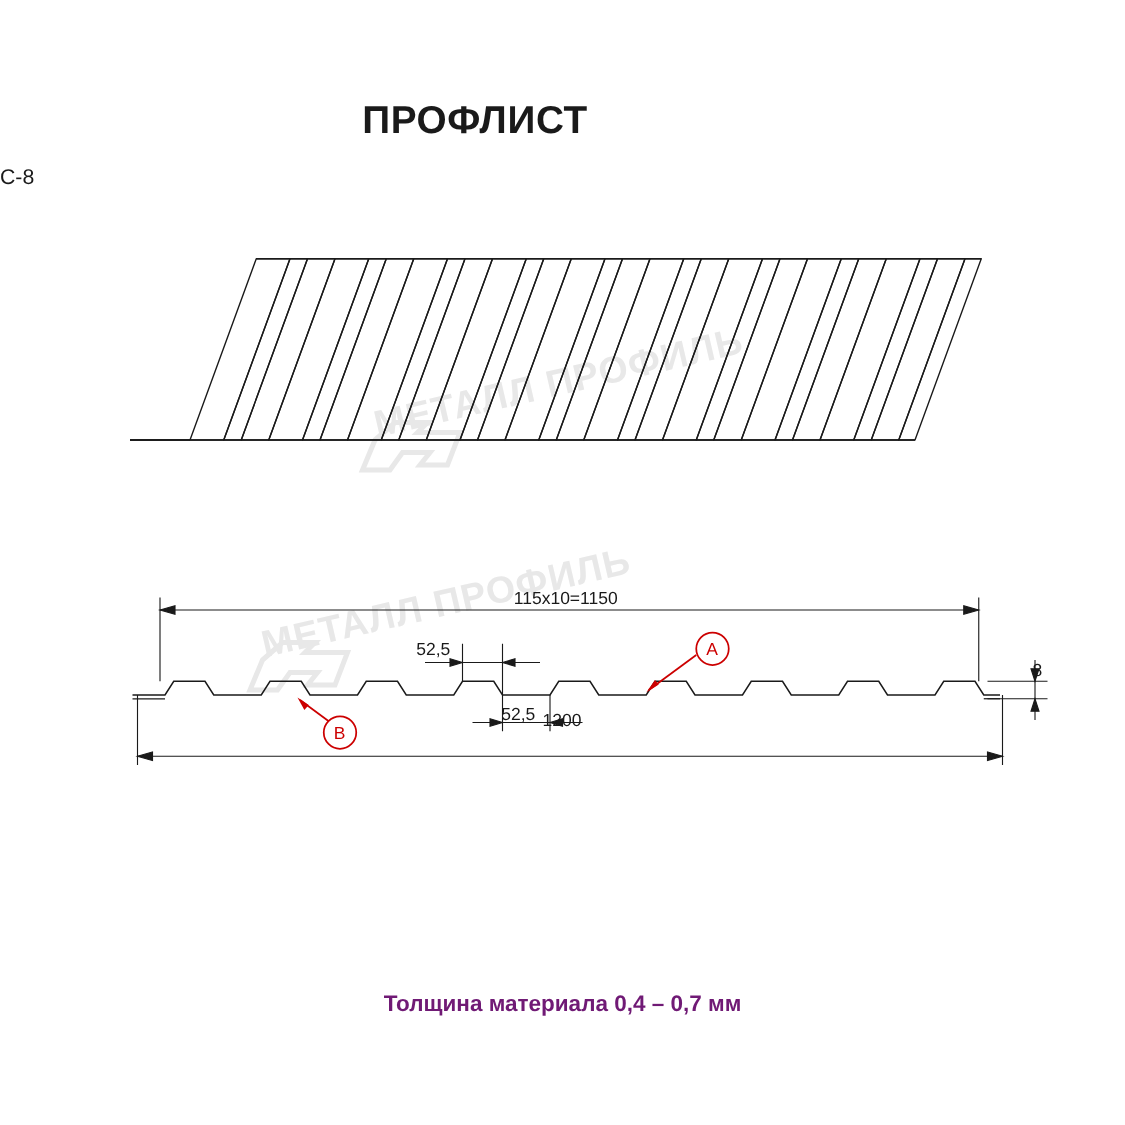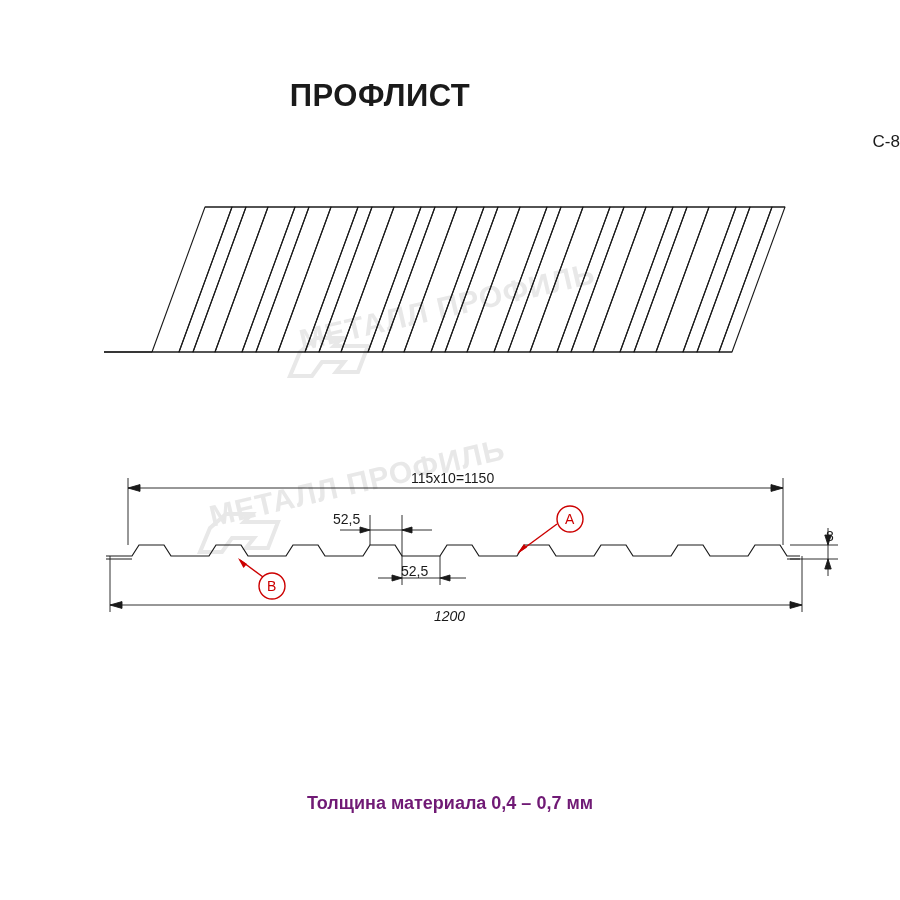--- a/index.html
+++ b/index.html
@@ -30,21 +30,21 @@
     font-size: 31px;
     font-weight: bold;
     letter-spacing: 0.5px;
     color: #1a1a1a;
   }
   .subtitle {
     position: absolute;
     left: 0;
     top: 132px;
     width: 900px;
-    text-align: right;
+    text-align: left;
     font-size: 17px;
     color: #1a1a1a;
   }
   .footer-note {
     position: absolute;
     left: 0;
     top: 793px;
     width: 900px;
     text-align: center;
     font-size: 18px;
@@ -225,20 +225,20 @@
   <div class="subtitle">С-8</div>
 
   <div class="dim-text" style="left:411px; top:470px;">115x10=1150</div>
 
   <div class="dim-text" style="left:333px; top:511px;">52,5</div>
 
   <div class="dim-text" style="left:401px; top:563px;">52,5</div>
 
   <div class="dim-text" style="left:826px; top:528px;">8</div>
 
-  <div class="dim-text" style="left:434px; top:608px;font-style:italic;">1200</div>
+  <div class="dim-text" style="left:434px; top:568px;">1200</div>
 
   <div class="callout-label" style="left:565px; top:511px;">A</div>
 
   <div class="callout-label" style="left:267px; top:578px;">B</div>
 
   <div class="footer-note">Толщина материала 0,4 – 0,7 мм</div>
 </div>
 
 </body></html>

